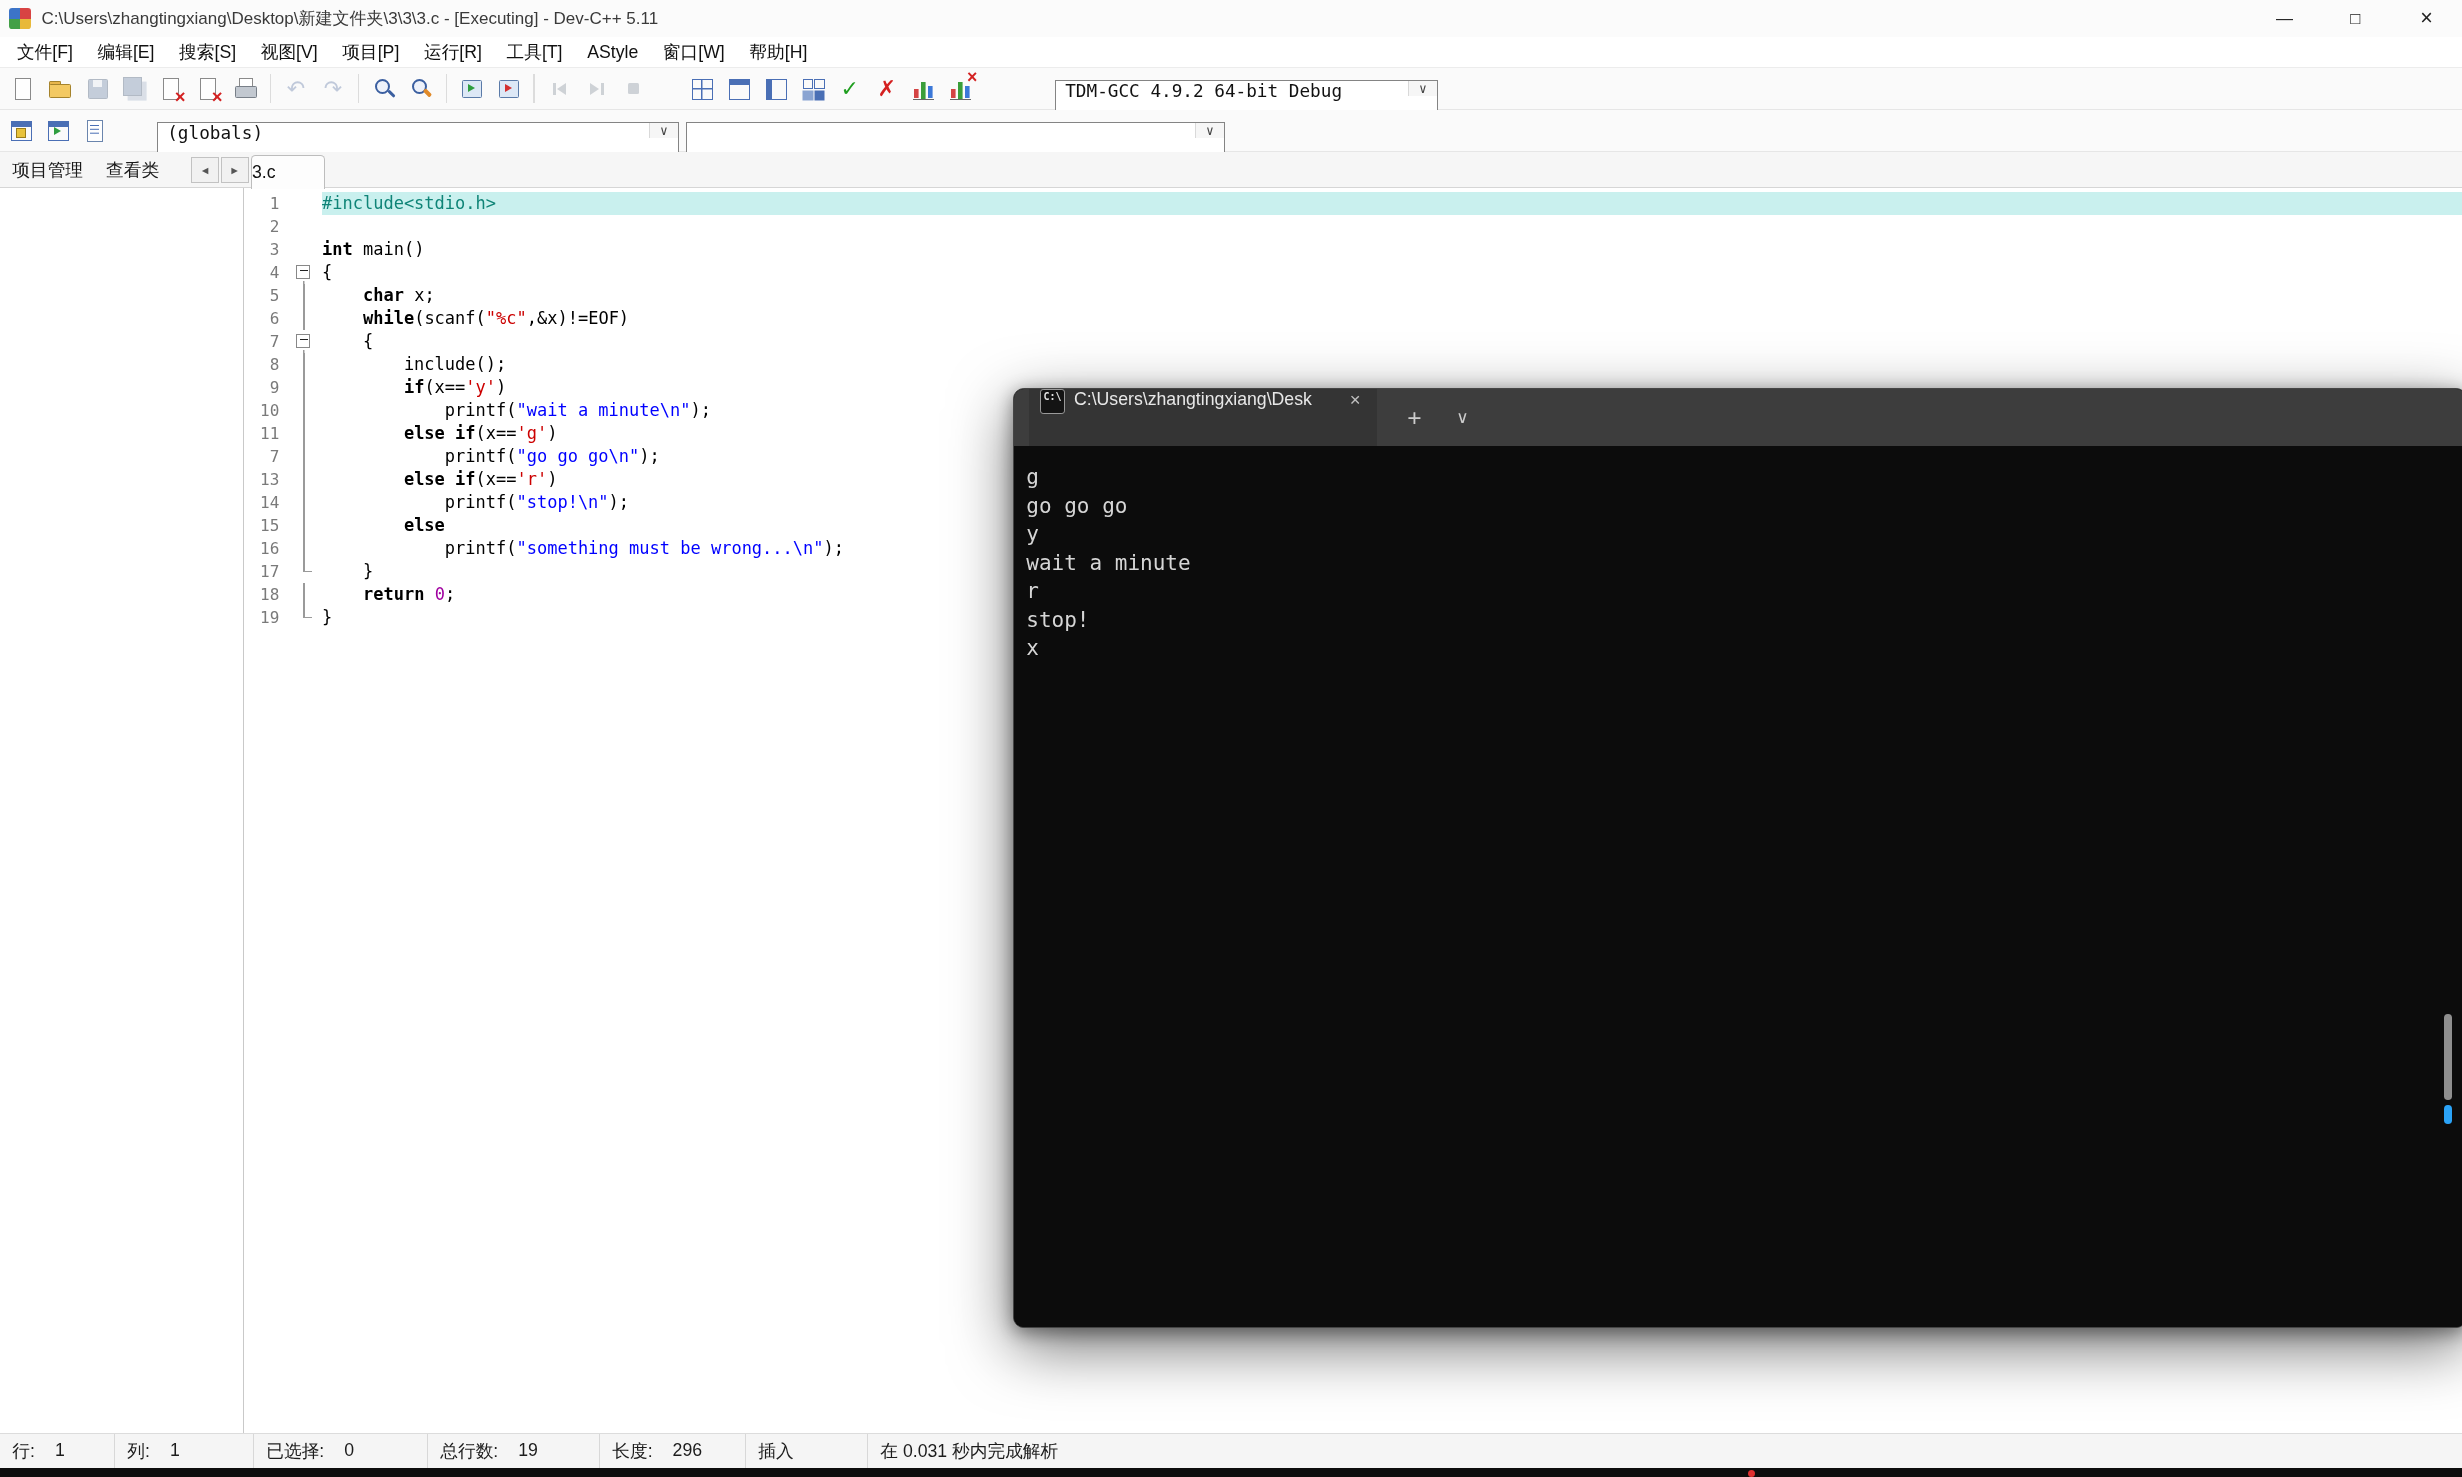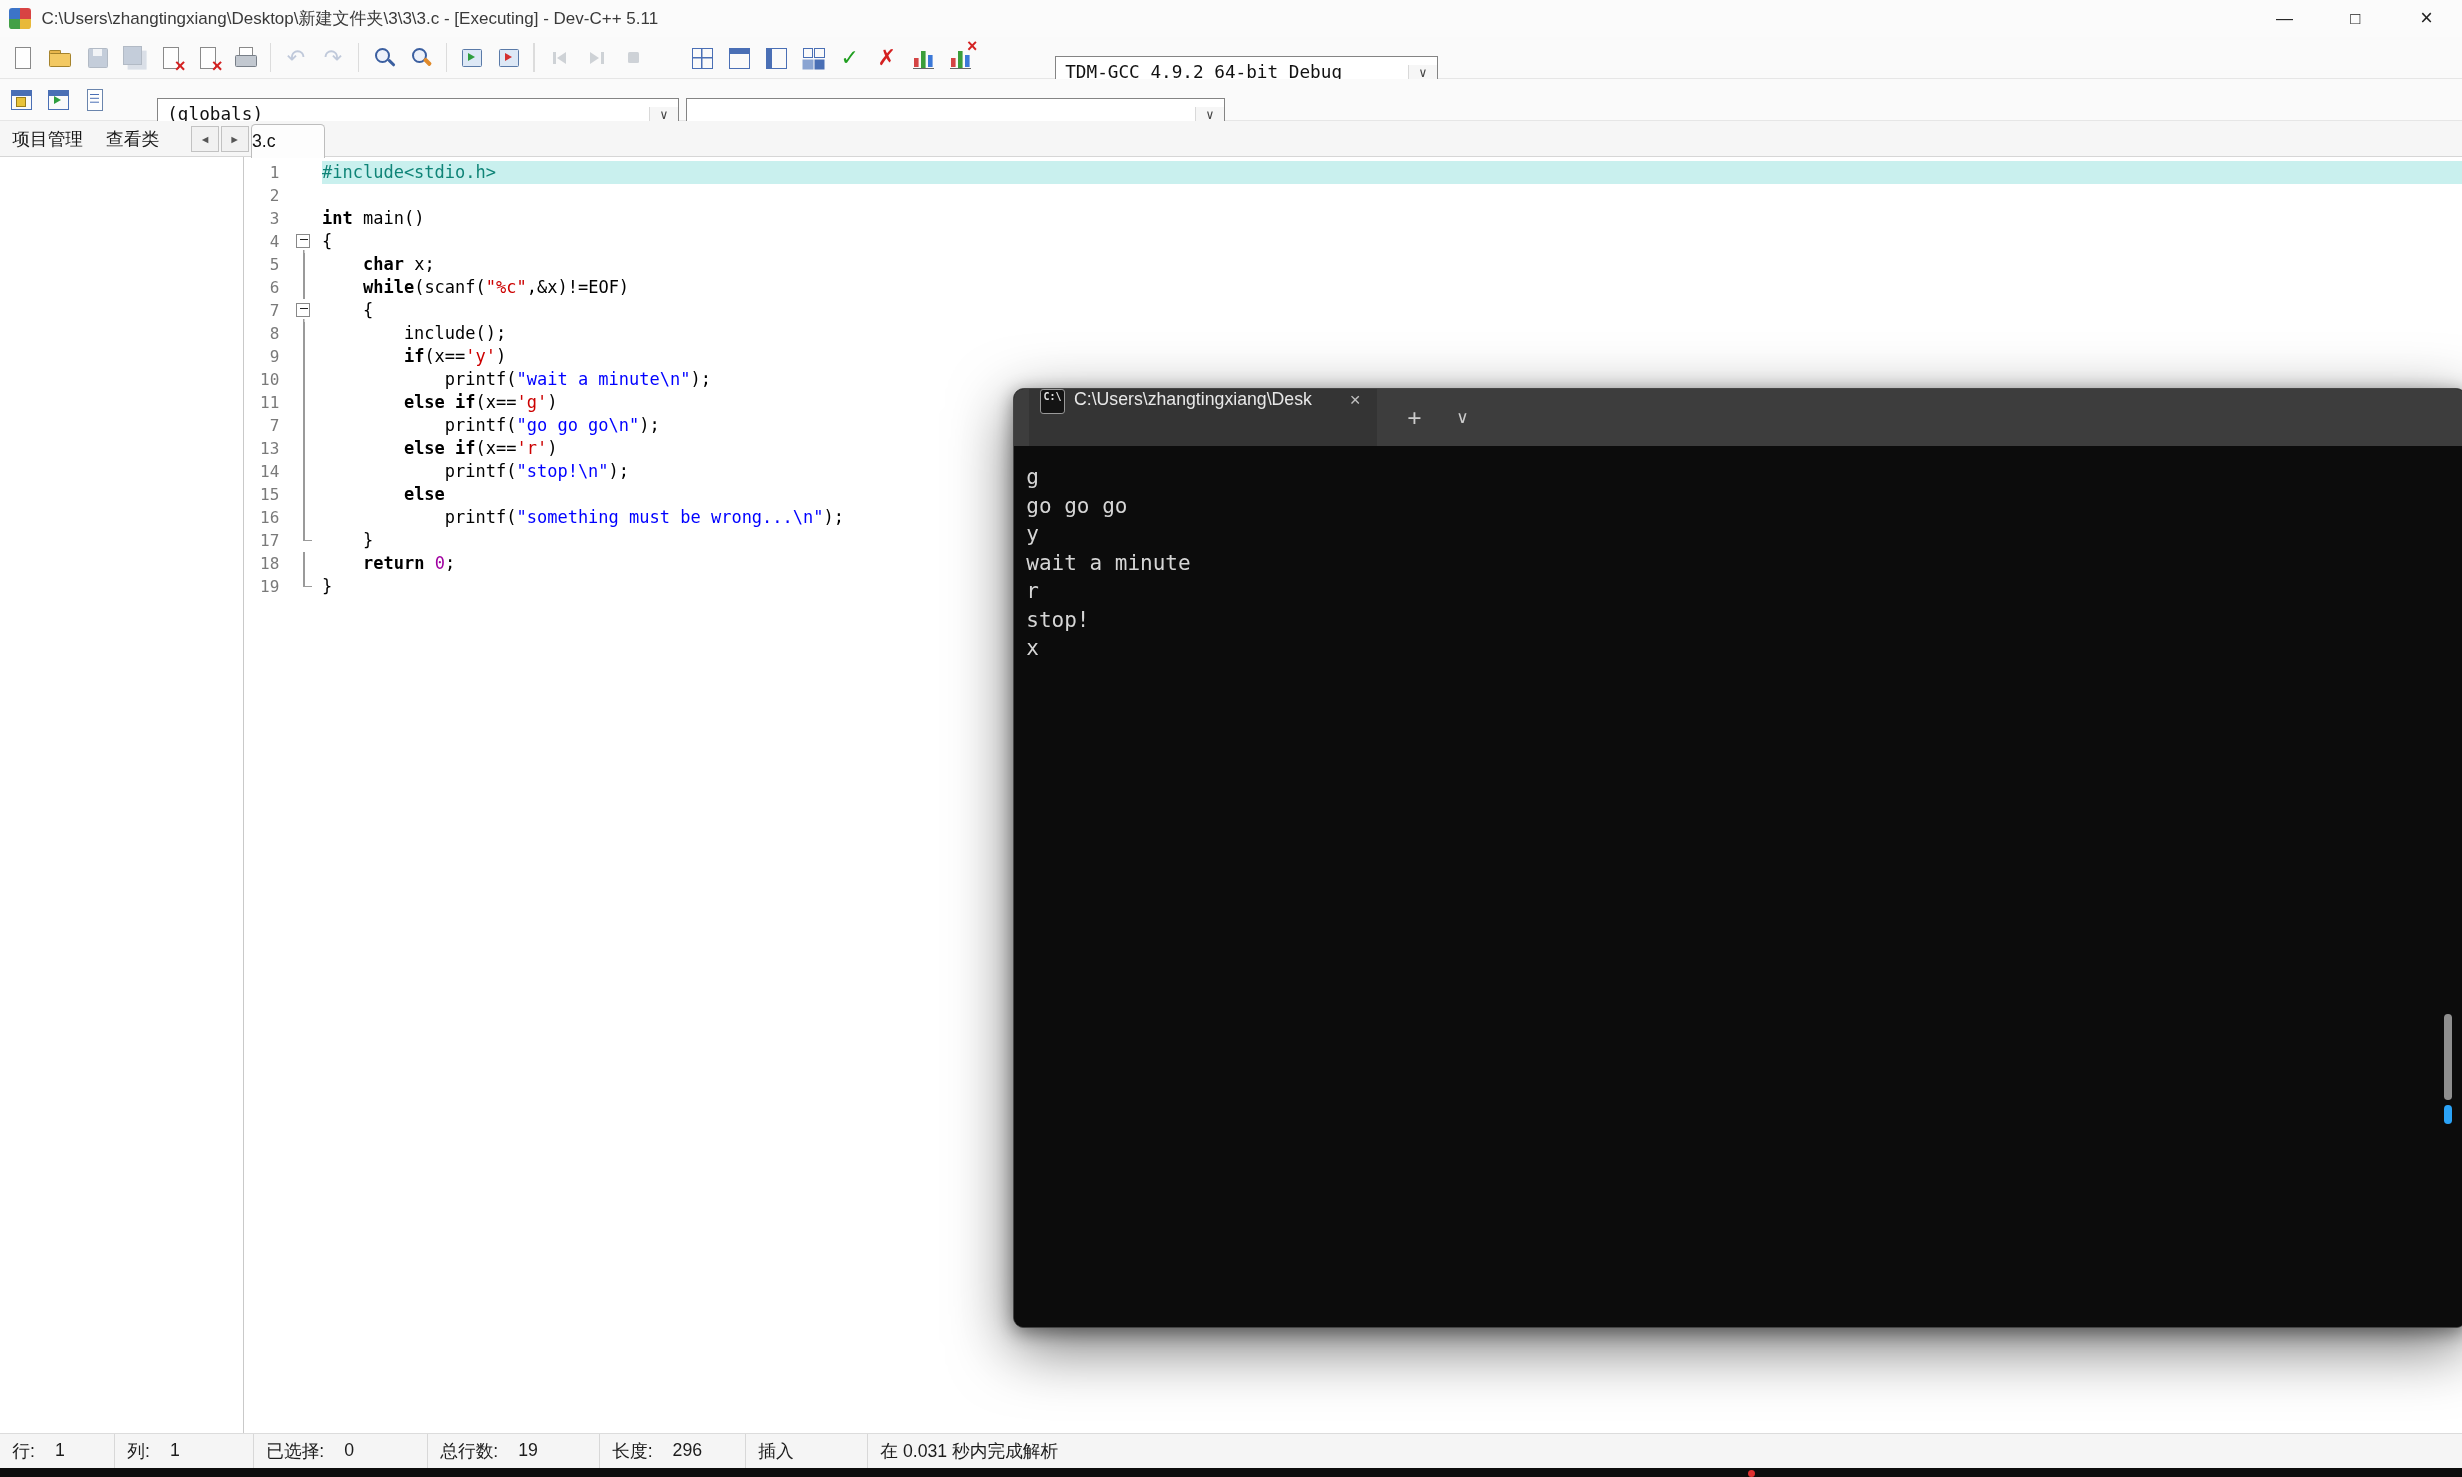--- a/index.html
+++ b/index.html
@@ -73,21 +73,21 @@
                linear-gradient(#3a9e3a,#3a9e3a) 8.5px bottom/4.6px 17px no-repeat,
                linear-gradient(#3b78d8,#3b78d8) 15.4px bottom/4.6px 12.3px no-repeat}
   .with-x::after{content:'×';position:absolute;right:-3.8px;top:-7px;color:#d42222;font:bold 17.7px/1 "Liberation Sans",sans-serif}
   .i-win-y::before{content:'';position:absolute;left:3.1px;top:3.8px;width:19px;height:17.7px;border:1.5px solid #4a6fb5;background:linear-gradient(#4a6fb5 0 4.6px,transparent 4.6px)}
   .i-win-y::after{content:'';position:absolute;left:8.5px;top:10.8px;width:7.7px;height:7.7px;background:#e8c23a;border:0.8px solid #9a7d1a}
   .i-win-g::before{content:'';position:absolute;left:3.1px;top:3.8px;width:19px;height:17.7px;border:1.5px solid #4a6fb5;background:linear-gradient(#4a6fb5 0 4.6px,transparent 4.6px)}
   .i-win-g::after{content:'';position:absolute;left:9.2px;top:9.2px;border:4.6px solid transparent;border-left:7.7px solid #2f9e3f}
   .i-page-b::before{content:'';position:absolute;left:5.4px;top:2.3px;width:14px;height:20px;background:#fefefe;border:1.5px solid #6a85ad}
   .i-page-b::after{content:'';position:absolute;left:8.5px;top:7px;width:8.5px;height:1.5px;background:#4a6fb5;box-shadow:0 3.8px 0 #4a6fb5,0 7.7px 0 #4a6fb5}
 
-  .combo{position:absolute;top:19px;height:32px;background:#fff;border:0.8px solid #848484;display:flex;align-items:center;
+  .combo{position:absolute;top:12px;height:32px;background:#fff;border:0.8px solid #848484;display:flex;align-items:flex-start;
     font-family:"DejaVu Sans Mono",monospace;font-size:17.7px;color:#111}
   .combo .cval{flex:1;display:flex;align-items:center;padding:0 9.2px;white-space:nowrap;overflow:hidden}
   .combo .carr{width:29px;display:flex;align-items:center;justify-content:center;border-left:0.8px solid #d9d9d9;background:#f6f6f6;color:#444;font-size:13px}
 
   
   .tabrow{height:36px;background:#f6f6f6;border-bottom:0.8px solid #d6d6d6;position:relative;flex:none}
   .side-tabs{position:absolute;left:0;top:0;height:100%;display:flex;align-items:center;padding-left:12.3px;gap:23px;font-size:17.7px;color:#1a1a1a}
   .tab-arrows{position:absolute;left:191px;top:4.6px;display:flex}
   .tarr{width:28px;height:26px;border:0.8px solid #c2c2c2;background:#f1f1f1;display:flex;align-items:center;justify-content:center;font-size:10.8px;color:#555;margin-right:1.5px}
   .file-tab{position:absolute;left:251px;top:3.1px;height:34px;width:74px;background:#fdfdfd;border:0.8px solid #bdbdbd;border-bottom:none;
@@ -164,20 +164,32 @@
         </div>
       <div class="wbtn">
           <span>□</span>
         </div>
       <div class="wbtn close">
           <span>×</span>
         </div>
     </div>
   </div>
 
+  <div class="menubar">
+      <div class="menu-item">文件[F]</div>
+      <div class="menu-item">编辑[E]</div>
+      <div class="menu-item">搜索[S]</div>
+      <div class="menu-item">视图[V]</div>
+      <div class="menu-item">项目[P]</div>
+      <div class="menu-item">运行[R]</div>
+      <div class="menu-item">工具[T]</div>
+      <div class="menu-item">AStyle</div>
+      <div class="menu-item">窗口[W]</div>
+      <div class="menu-item">帮助[H]</div>
+    </div>
 
   <div class="toolbar1">
     <div class="tbtn">
         <span class="ti i-page"></span>
       </div>
     <div class="tbtn">
         <span class="ti i-folder"></span>
       </div>
     <div class="tbtn">
         <span class="ti i-floppy dim"></span>

